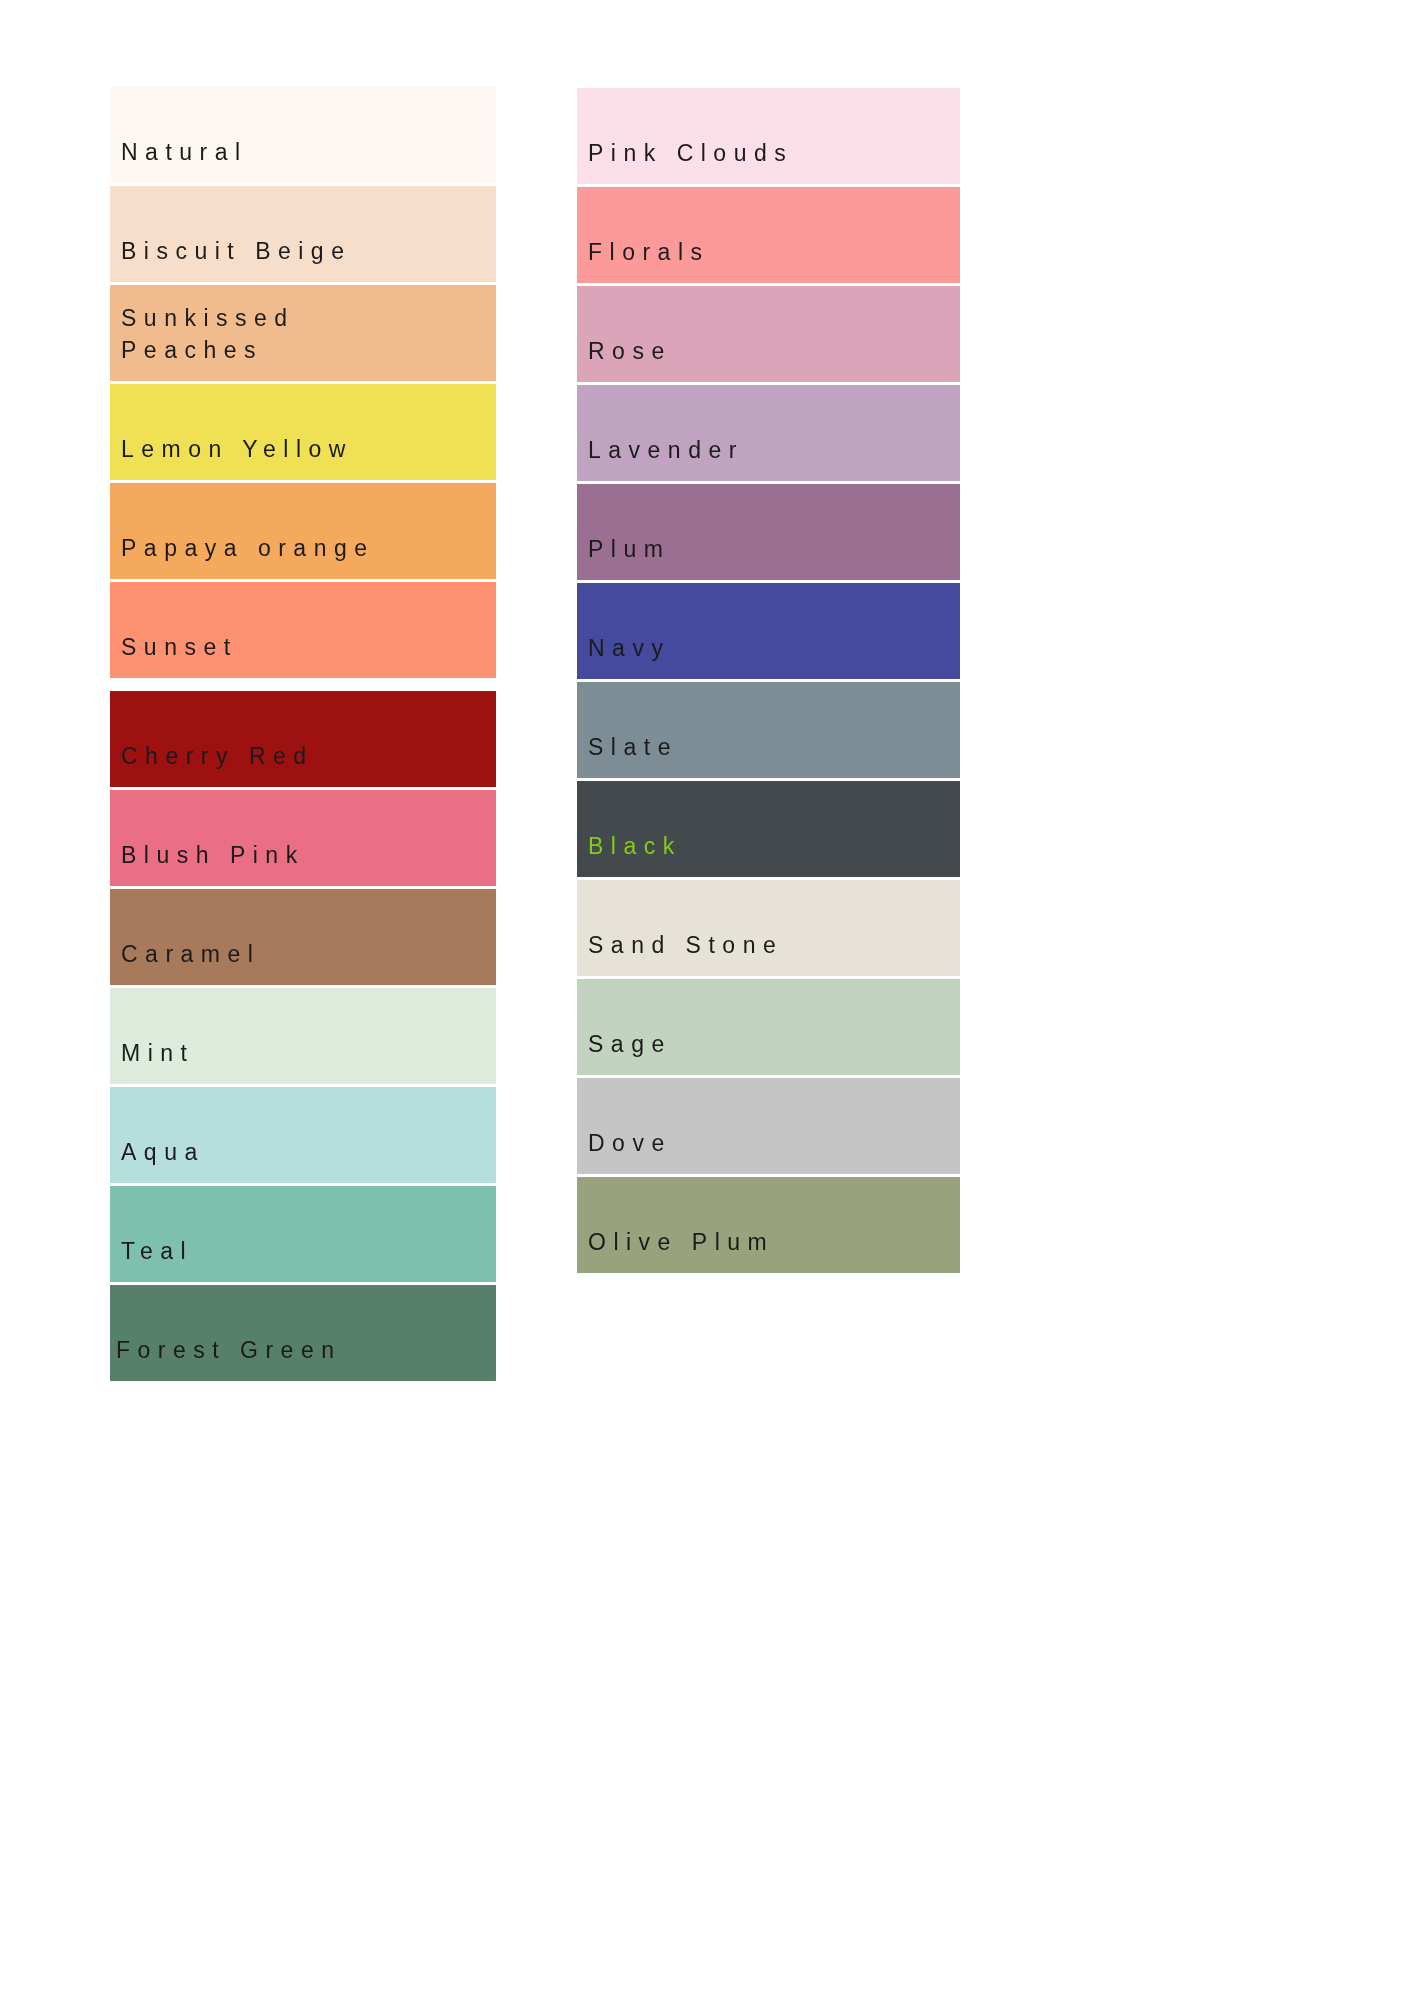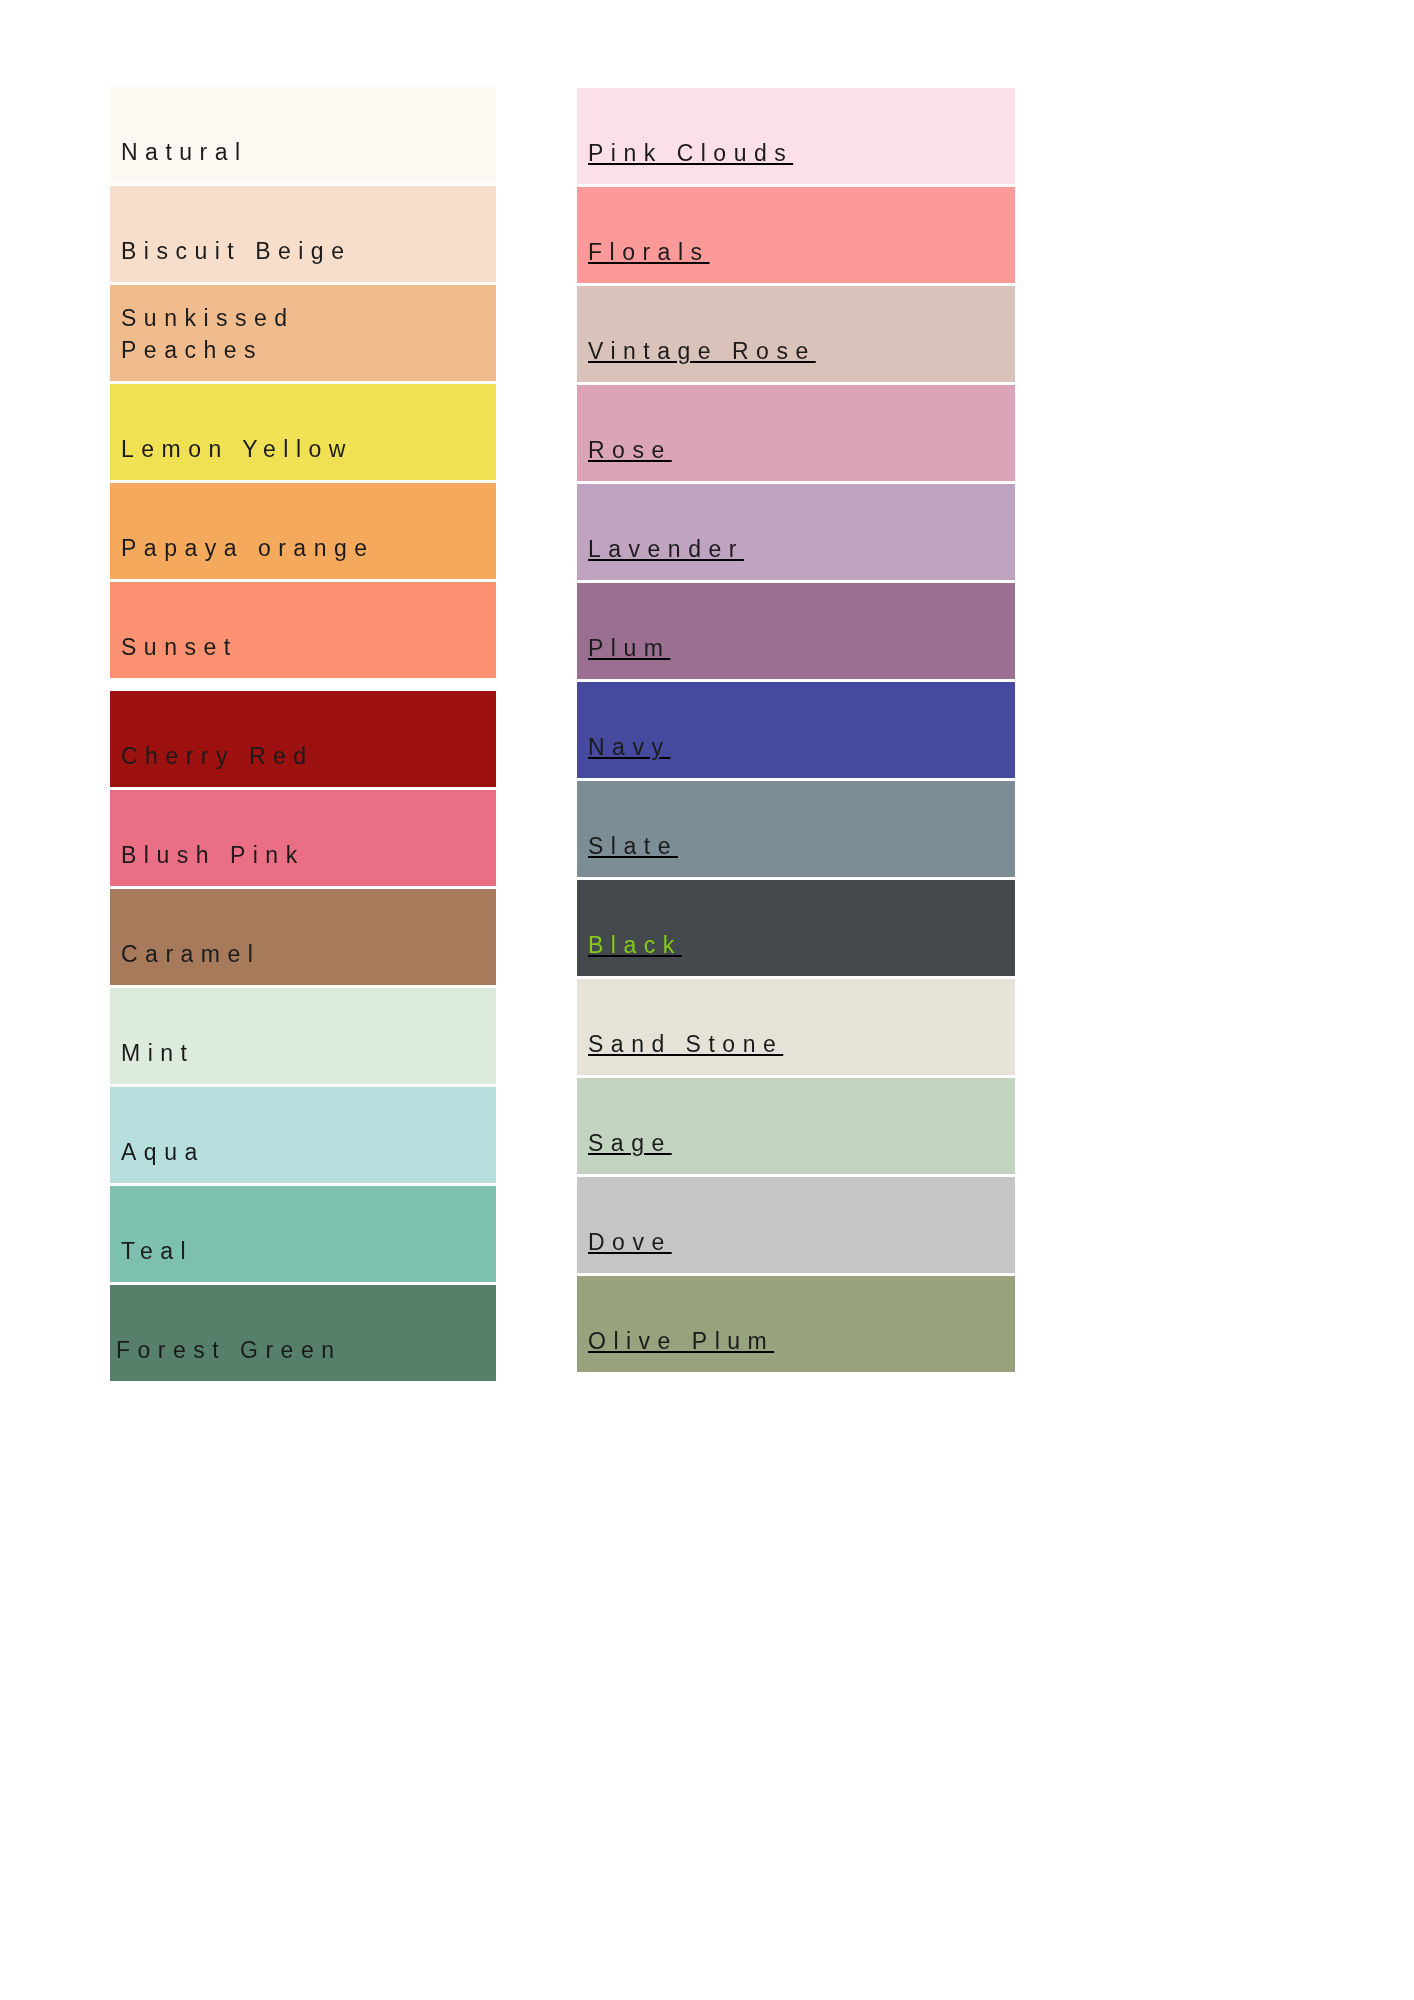--- a/index.html
+++ b/index.html
@@ -28,21 +28,21 @@
 
   .palette-column {
     position: absolute;
     top: 87px;
     display: flex;
     flex-direction: column;
     gap: 3px;
   }
 
   #column-left  { left: 110px; width: 386px; }
-  #column-right { left: 577px; width: 438px; top: 88px; text-decoration: underline; }
+  #column-right { left: 577px; width: 383px; top: 88px; }
 
   .swatch {
     position: relative;
     width: 100%;
     height: 96px;
     box-sizing: border-box;
     display: flex;
     align-items: flex-end;
     padding: 0 0 14px 11px;
   }
@@ -108,23 +108,20 @@
         <span class="swatch-label">Forest Green</span>
       </div>
     </div>
   <div class="palette-column" id="column-right">
       <div class="swatch" style="background: rgb(251, 223, 233);">
         <span class="swatch-label">Pink Clouds</span>
       </div>
       <div class="swatch" style="background: rgb(252, 154, 154);">
         <span class="swatch-label">Florals</span>
       </div>
-      <div class="swatch" style="background: rgb(217, 194, 186);">
-        <span class="swatch-label">Vintage Rose</span>
-      </div>
       <div class="swatch" style="background: rgb(219, 164, 185);">
         <span class="swatch-label">Rose</span>
       </div>
       <div class="swatch" style="background: rgb(191, 163, 192);">
         <span class="swatch-label">Lavender</span>
       </div>
       <div class="swatch" style="background: rgb(154, 111, 145);">
         <span class="swatch-label">Plum</span>
       </div>
       <div class="swatch" style="background: rgb(69, 74, 158);">

